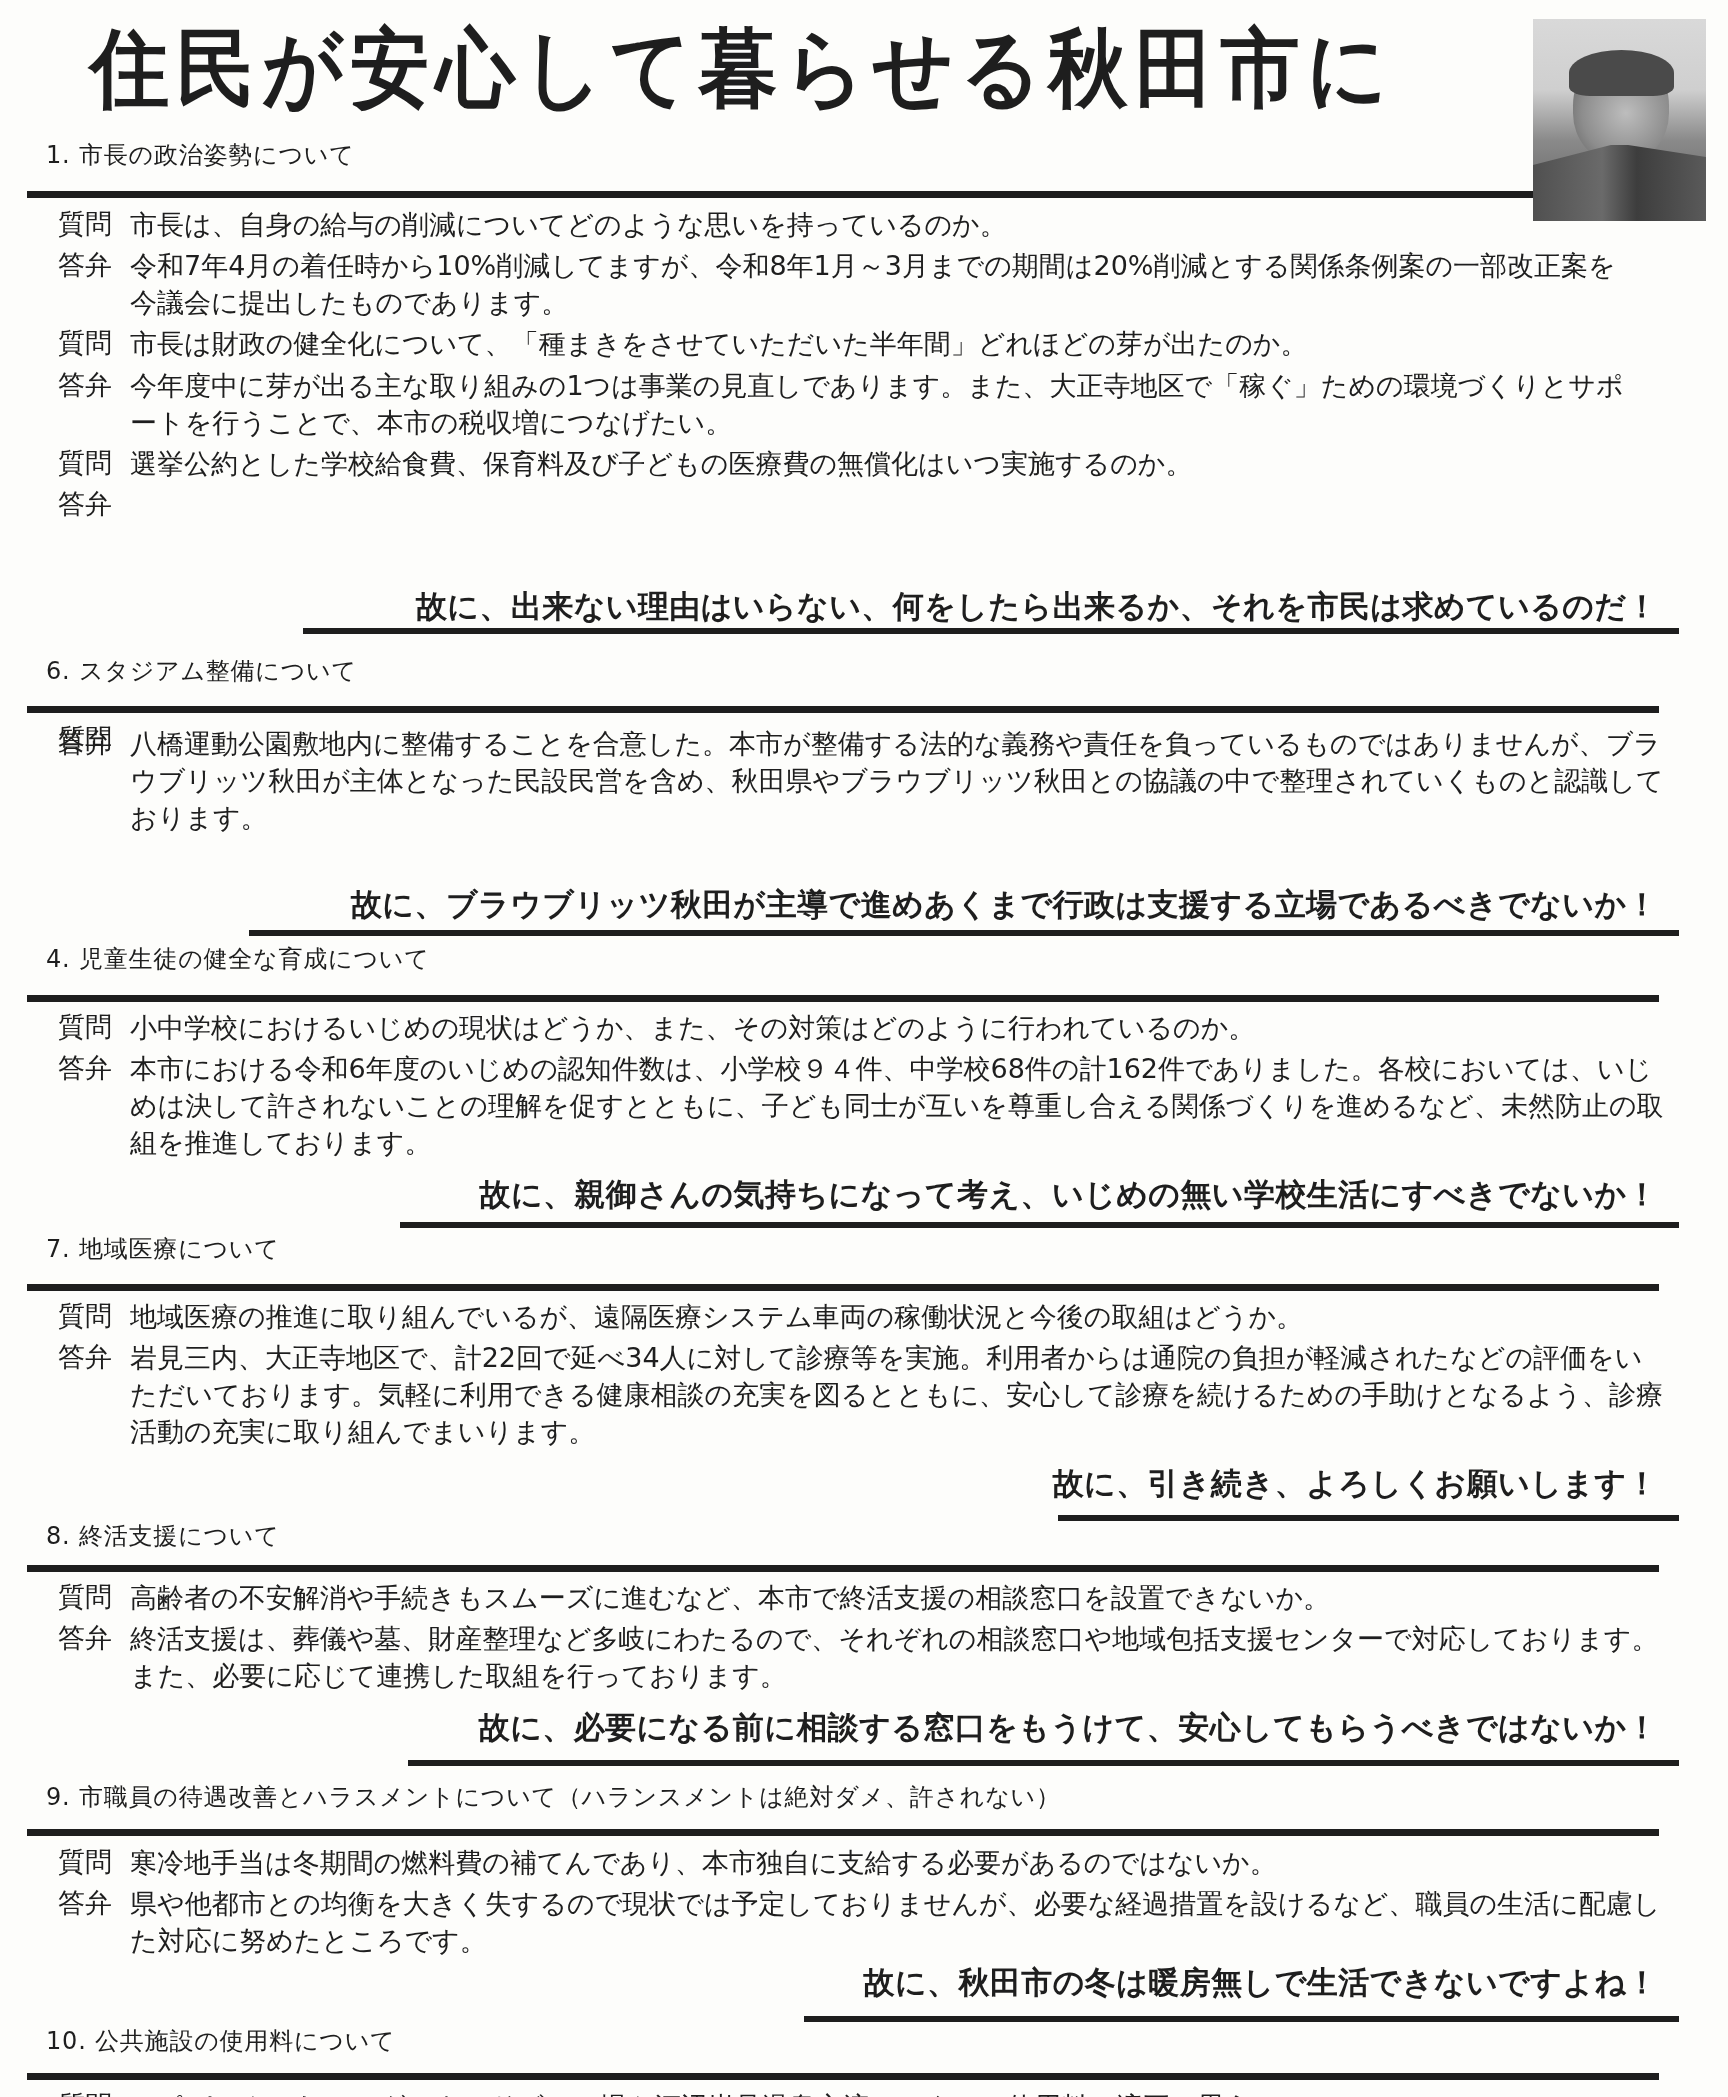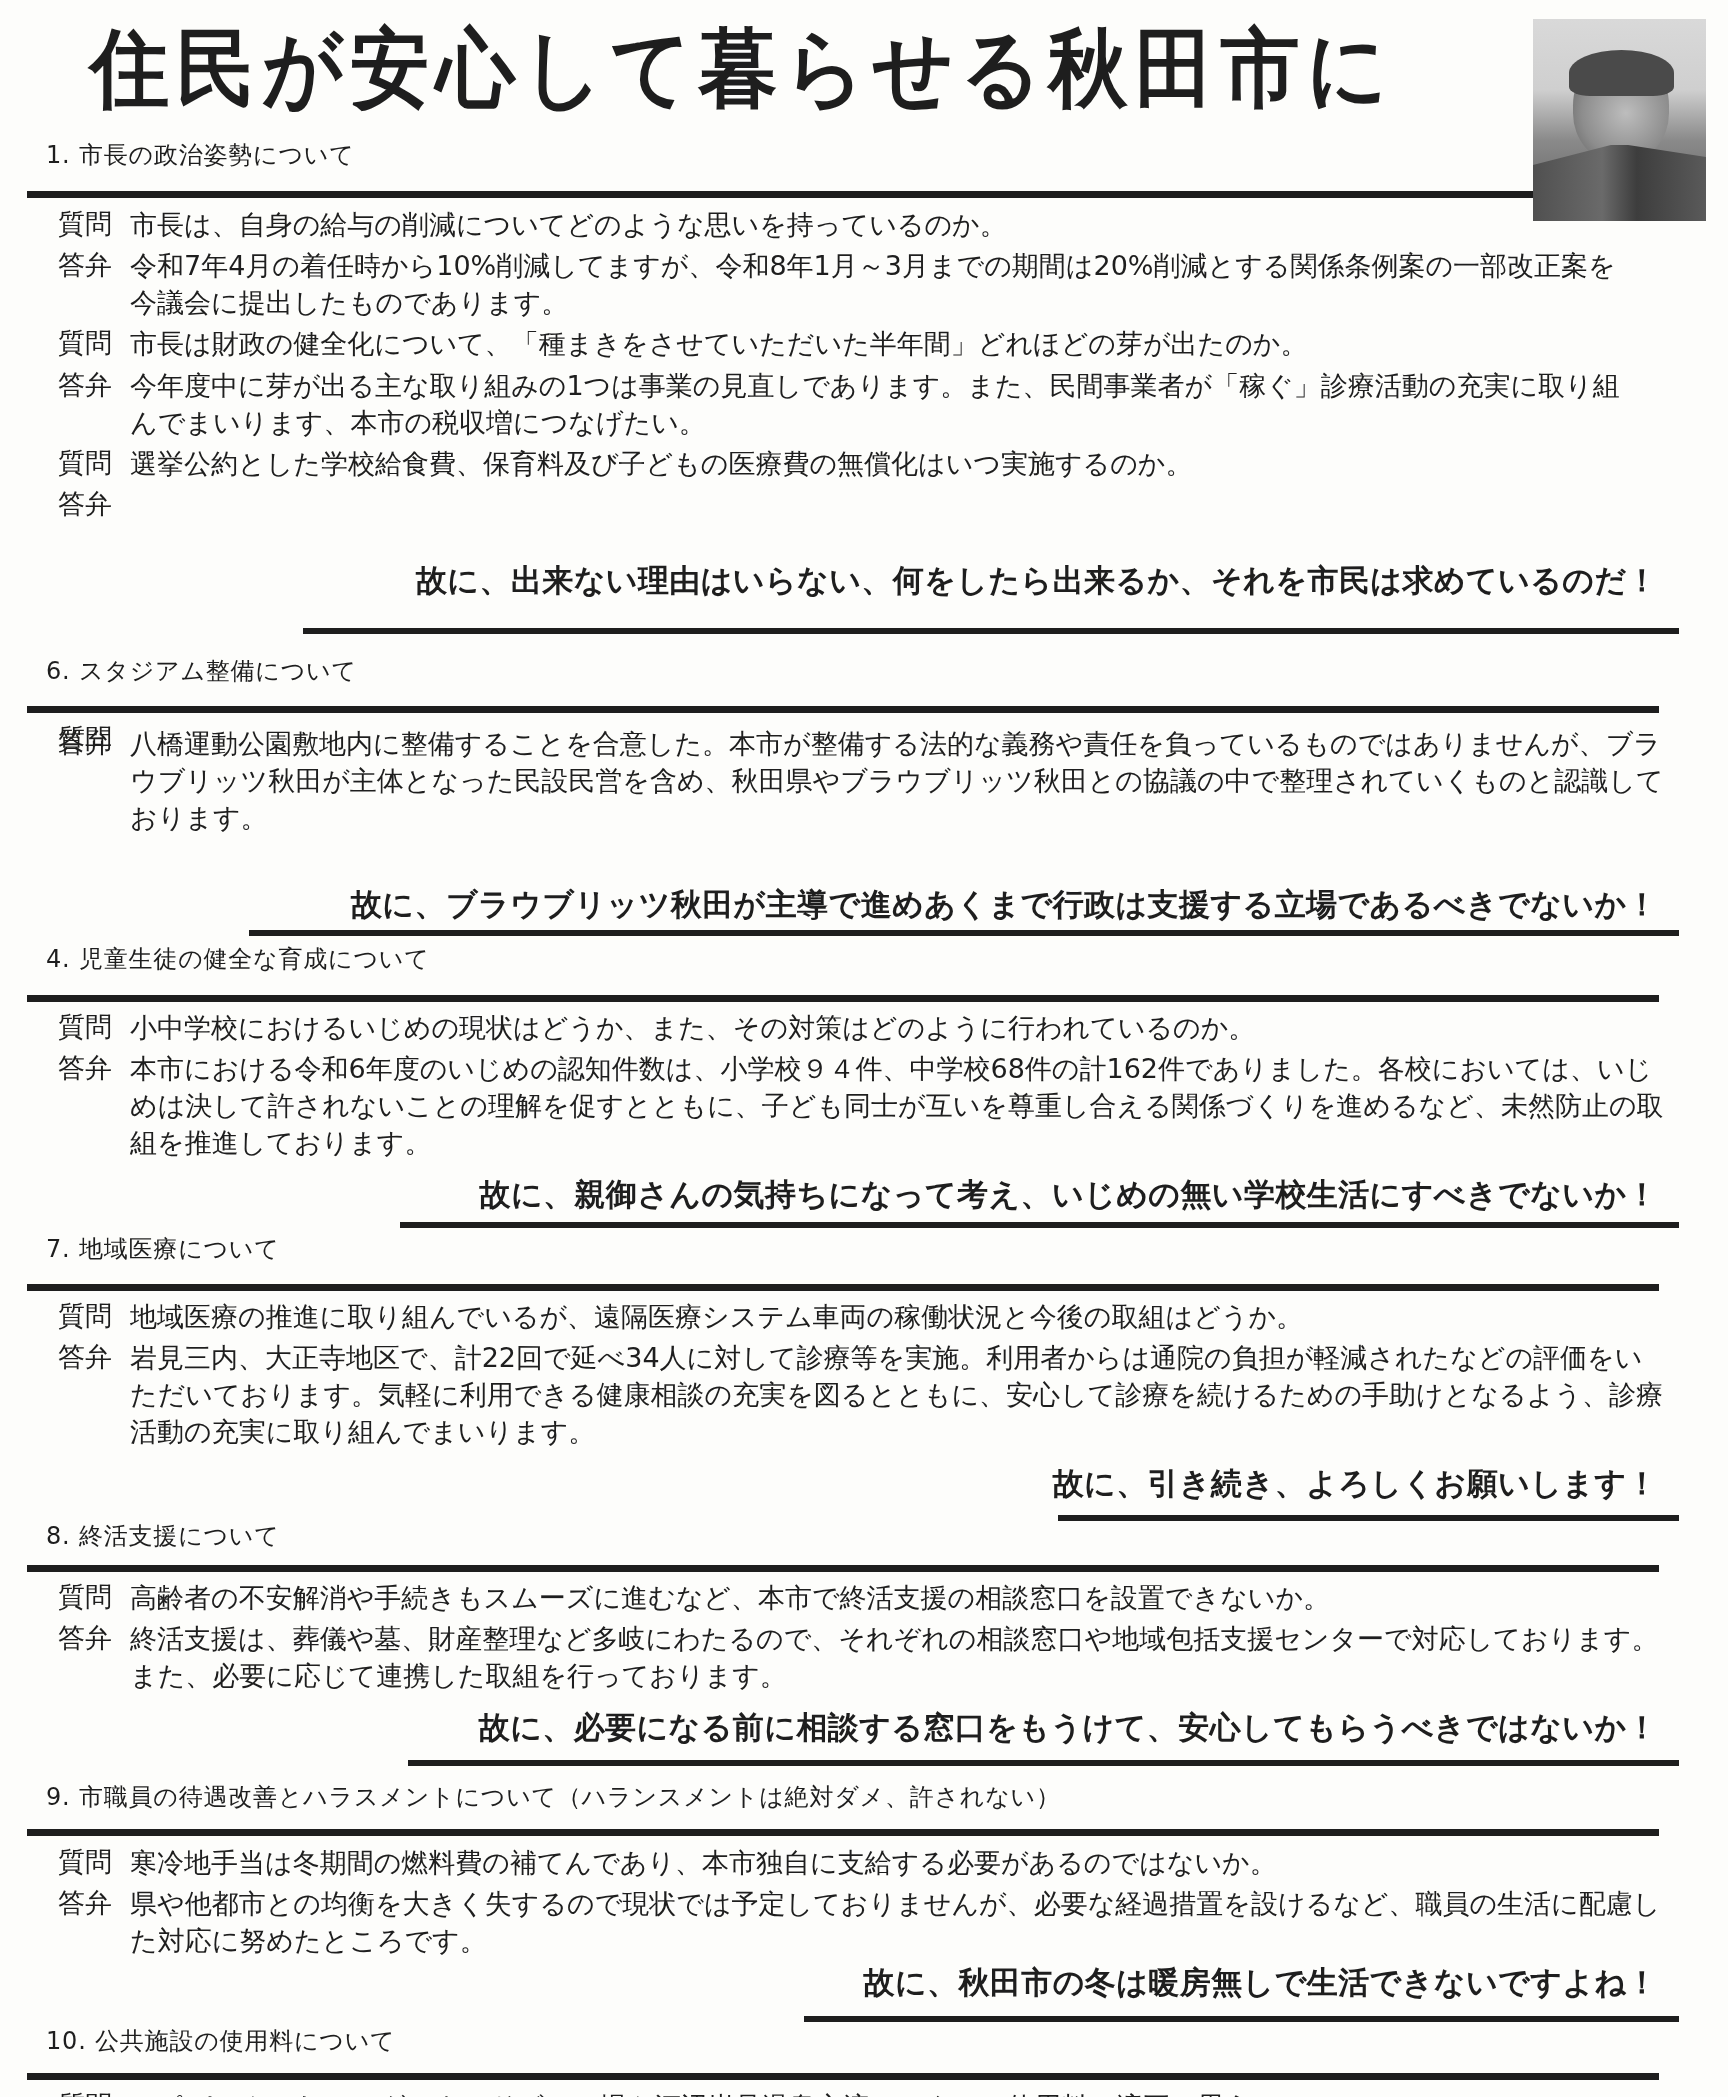--- a/index.html
+++ b/index.html
@@ -49,25 +49,25 @@
   <div class="jacket"></div>
 </div>
 
 <div class="section" style="top:0">
   <div class="heading" style="top:143px">1. 市長の政治姿勢について</div>
   <div class="rule" style="top:191px;width:1506px"></div>
   <div class="qa" style="top:206px;width:1586px">
     <div class="row"><span class="lbl">質問</span><span>市長は、自身の給与の削減についてどのような思いを持っているのか。</span></div>
     <div class="row"><span class="lbl">答弁</span><span>令和7年4月の着任時から10%削減してますが、令和8年1月～3月までの期間は20%削減とする関係条例案の一部改正案を今議会に提出したものであります。</span></div>
     <div class="row"><span class="lbl">質問</span><span>市長は財政の健全化について、「種まきをさせていただいた半年間」どれほどの芽が出たのか。</span></div>
-    <div class="row"><span class="lbl">答弁</span><span>今年度中に芽が出る主な取り組みの1つは事業の見直しであります。また、民間事業者が「稼ぐ」診療活動の充実に取り組んでまいります、本市の税収増につなげたい。</span></div>
+    <div class="row"><span class="lbl">答弁</span><span>今年度中に芽が出る主な取り組みの1つは事業の見直しであります。また、大正寺地区で「稼ぐ」ための環境づくりとサポートを行うことで、本市の税収増につなげたい。</span></div>
     <div class="row"><span class="lbl">質問</span><span>選挙公約とした学校給食費、保育料及び子どもの医療費の無償化はいつ実施するのか。</span></div>
     <div class="row"><span class="lbl">答弁</span></div>
   </div>
-  <div class="conclusion" style="top:565px">故に、出来ない理由はいらない、何をしたら出来るか、それを市民は求めているのだ！</div>
+  <div class="conclusion" style="top:591px">故に、出来ない理由はいらない、何をしたら出来るか、それを市民は求めているのだ！</div>
   <div class="crule" style="top:628px;width:1376px"></div>
 </div>
 
 <div class="section" style="top:0">
   <div class="heading" style="top:659px">6. スタジアム整備について</div>
   <div class="rule" style="top:706px;width:1632px"></div>
   <div class="qa" style="top:721px">
     <div class="row"><span class="lbl">質問</span></div>
     <div class="row"><span class="lbl">答弁</span><span>八橋運動公園敷地内に整備することを合意した。本市が整備する法的な義務や責任を負っているものではありませんが、ブラウブリッツ秋田が主体となった民設民営を含め、秋田県やブラウブリッツ秋田との協議の中で整理されていくものと認識しております。</span></div>
   </div>

